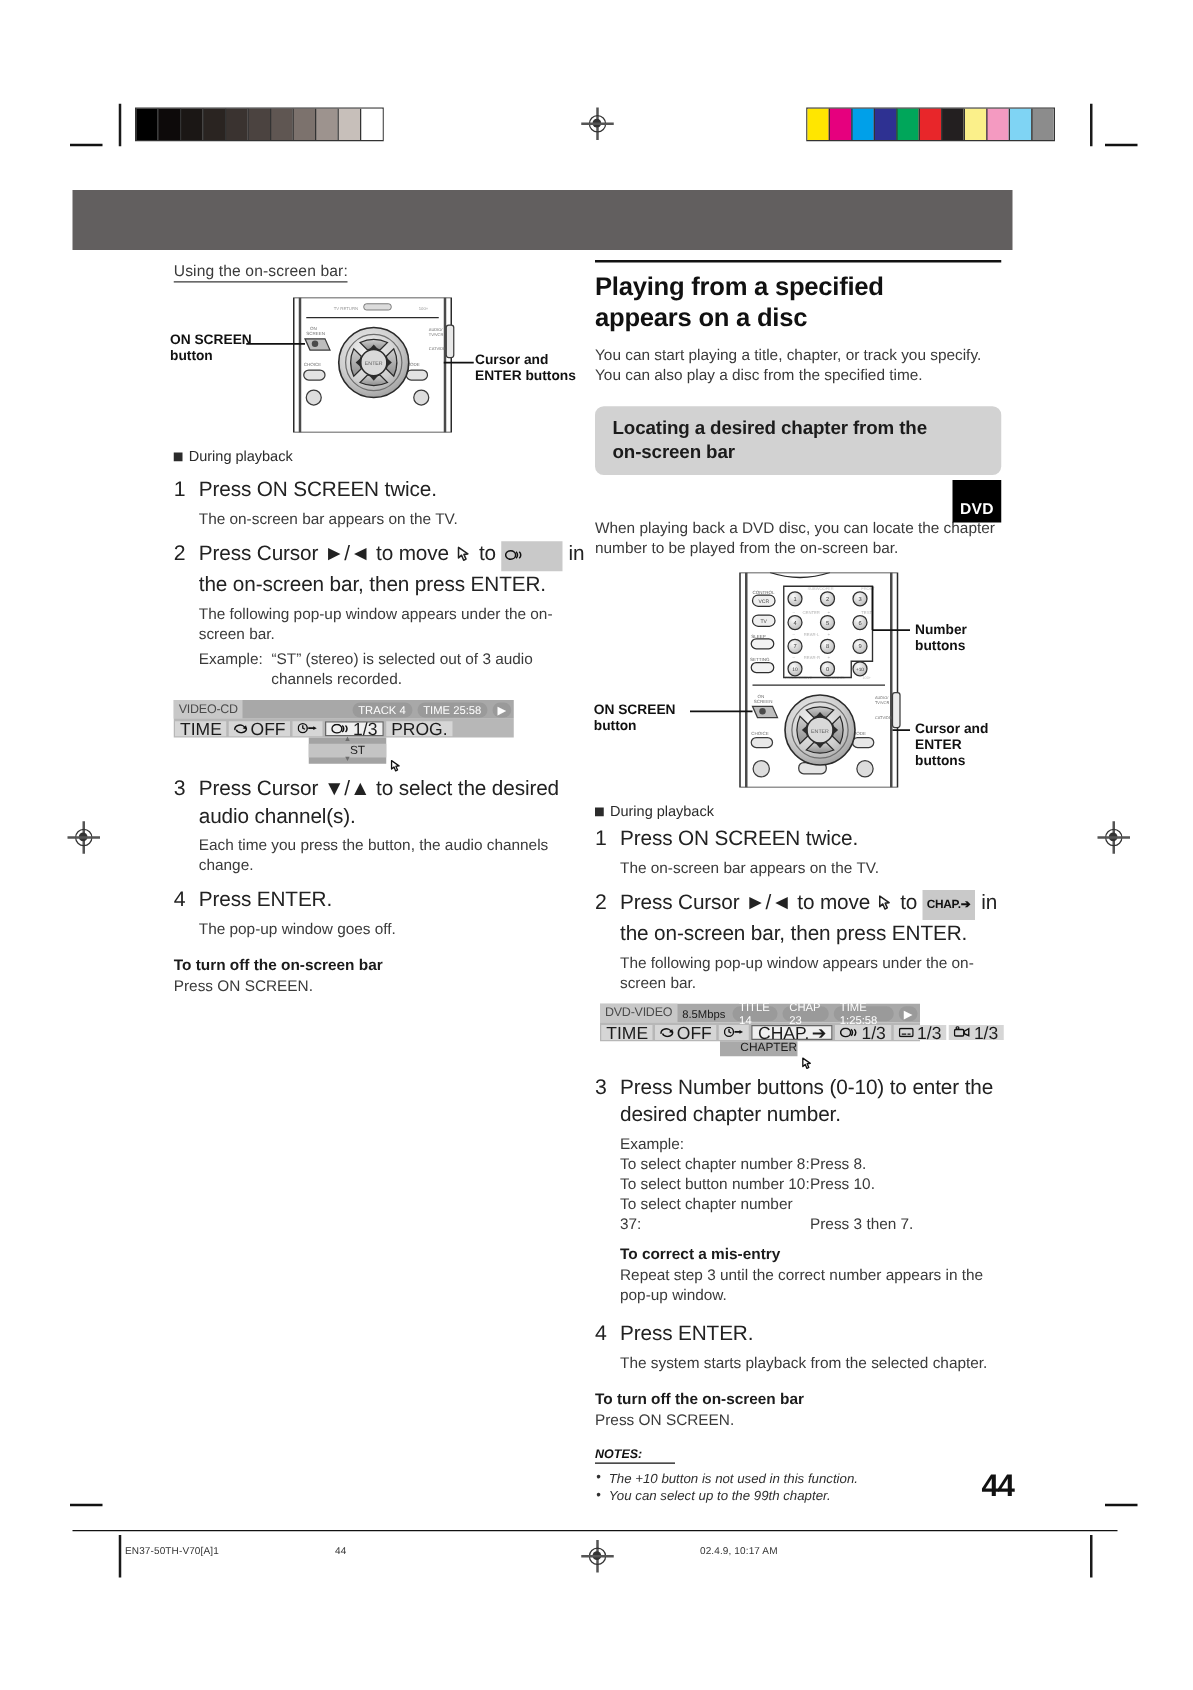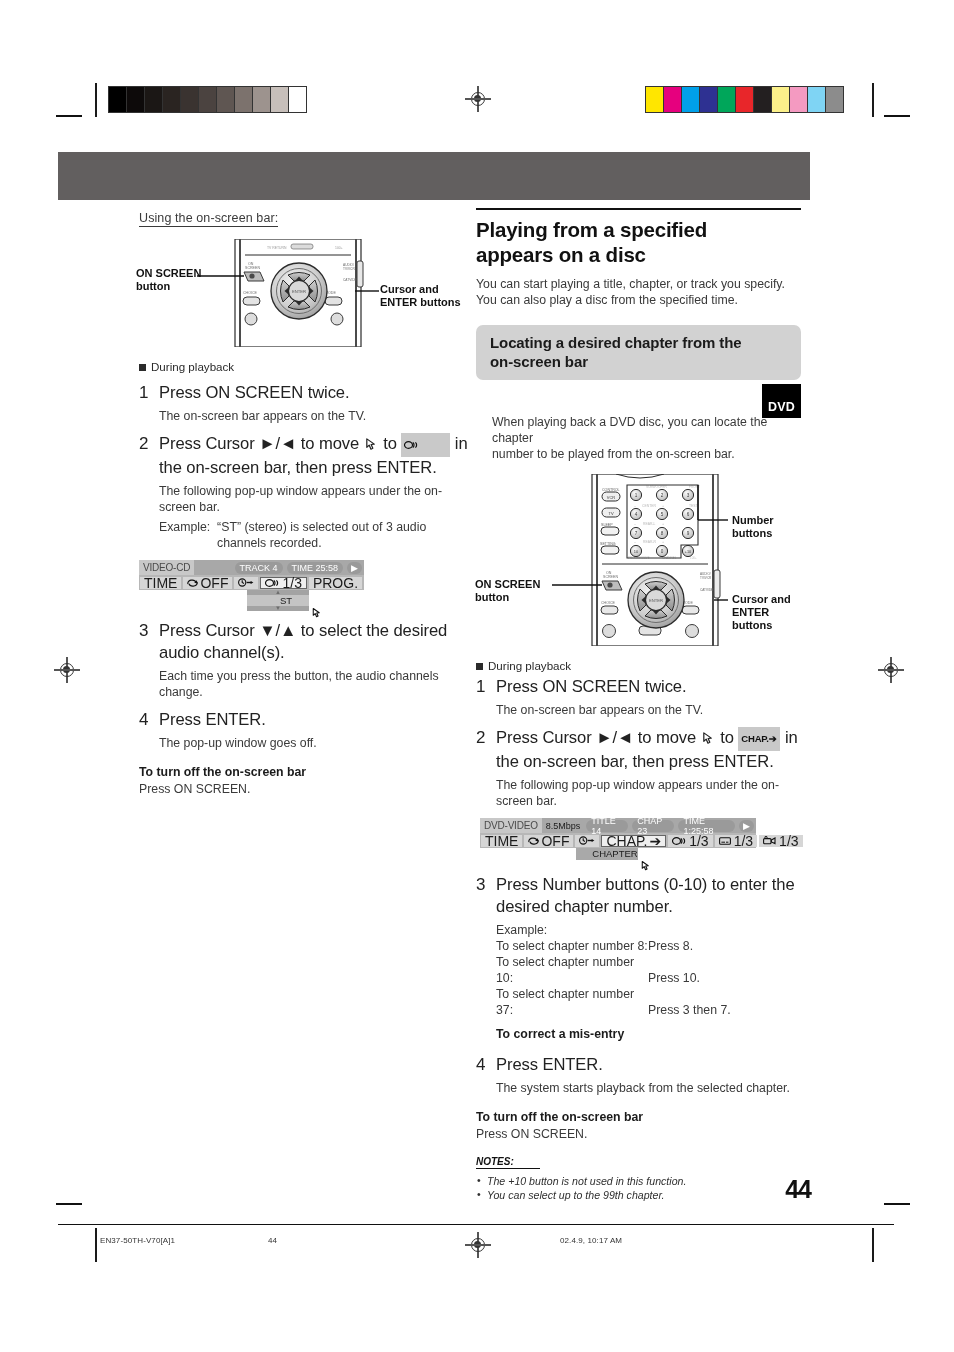--- a/index.html
+++ b/index.html
@@ -47,21 +47,21 @@
   p.lede{font-size:12.3px;line-height:16px;color:#3a3a3a;margin:9px 0 0 0;}
 
   .gray-head{
     background:#d2d2d2;border-radius:7px;margin-top:17px;padding:8px 12px 9px 14px;
     font-size:15px;line-height:19px;font-weight:bold;color:#1b1b1b;letter-spacing:-.1px;
   }
   .dvd-badge{
     position:absolute;right:0;background:#000;color:#fff;font-weight:bold;
     font-size:12.5px;letter-spacing:.2px;padding:16px 6px 4px 6px;
   }
-  p.body{font-size:12.3px;line-height:16px;color:#3a3a3a;margin:9px 0 0 16px;}
+  p.body{font-size:12.3px;line-height:16px;color:#3a3a3a;margin:9px 0 0 0;}
 
   
   .sect-marker{font-size:11.6px;color:#2b2b2b;margin:13px 0 4px 0;}
   .sect-marker .sq{display:inline-block;width:7px;height:7px;background:#2b2b2b;margin-right:5px;}
 
   .step{display:flex;margin-top:9px;}
   .step-num{width:20px;flex:0 0 20px;font-size:17px;line-height:22px;color:#222;}
   .step-body{flex:1;}
   .step-title{font-size:16.6px;line-height:22px;color:#222;letter-spacing:-.1px;}
   .step-desc{font-size:12.3px;line-height:16px;color:#3a3a3a;margin:4px 0 0 0;}
@@ -263,21 +263,21 @@
         <div class="step-title"><span>Press Cursor ►/◄ to move </span><svg class="cursor-hand" viewBox="0 0 16 16">
               <path d="M3 2 L3 11 L5.6 8.7 L7.4 13 L9.4 12 L7.6 8 L11 7.6 Z" fill="none" stroke="#222" stroke-width="1.3" stroke-linejoin="round"></path>
             </svg><span> to </span><span class="chip chip-wide"><svg width="14" height="8" viewBox="0 0 14 8" style="vertical-align:-1px;">
                 <ellipse cx="4.5" cy="4" rx="4" ry="3.4" fill="none" stroke="#111" stroke-width="1.2"></ellipse>
                 <path d="M8.8 1.4 A3.4 3.4 0 0 1 8.8 6.6" fill="none" stroke="#111" stroke-width="1.2"></path>
                 <path d="M11.4 1.4 A3.4 3.4 0 0 1 11.4 6.6" fill="none" stroke="#111" stroke-width="1.2"></path>
               </svg></span><span> in the on-screen bar, then press ENTER.</span></div>
         <p class="step-desc">The following pop-up window appears under the on-screen bar.</p>
         <p class="step-desc indent-hang"><span>Example:</span>&nbsp;&nbsp;<span>“ST” (stereo) is selected out of 3 audio channels recorded.</span></p>
 
-        <div class="osd" style="width:225px;margin-left:-20px;">
+        <div class="osd" style="width:272px;margin-left:-20px;">
           <div class="osd-row r1">
             <div class="osd-cell osd-lbl">VIDEO-CD</div>
             <div class="osd-spacer"></div>
             <div class="osd-pill">TRACK 4</div>
             <div class="osd-pill">TIME    25:58</div>
             <div class="osd-pill" style="padding:0 4px;">▶</div>
           </div>
           <div class="osd-row">
             <div class="osd-box">TIME</div>
             <div class="osd-box">
@@ -511,21 +511,21 @@
 
     
     <div class="step">
       <div class="step-num">2</div>
       <div class="step-body">
         <div class="step-title"><span>Press Cursor ►/◄ to move </span><svg class="cursor-hand" viewBox="0 0 16 16">
               <path d="M3 2 L3 11 L5.6 8.7 L7.4 13 L9.4 12 L7.6 8 L11 7.6 Z" fill="none" stroke="#222" stroke-width="1.3" stroke-linejoin="round"></path>
             </svg><span> to </span><span class="chip"><span>CHAP.</span><span>➔</span></span><span> in the on-screen bar, then press ENTER.</span></div>
         <p class="step-desc">The following pop-up window appears under the on-screen bar.</p>
 
-        <div class="osd" style="width:276px;margin-left:-16px;">
+        <div class="osd" style="width:256px;margin-left:-16px;">
           <div class="osd-row r1">
             <div class="osd-cell osd-lbl">DVD-VIDEO</div>
             <div class="osd-cell" style="font-size:9px;">8.5Mbps</div>
             <div class="osd-spacer"></div>
             <div class="osd-pill">TITLE 14</div>
             <div class="osd-pill">CHAP 23</div>
             <div class="osd-pill">TIME 1:25:58</div>
             <div class="osd-pill" style="padding:0 4px;">▶</div>
           </div>
           <div class="osd-row">
@@ -589,26 +589,27 @@
     
     <div class="step" style="margin-top:26px;">
       <div class="step-num">3</div>
       <div class="step-body">
         <div class="step-title">Press Number buttons (0-10) to enter the desired chapter number.</div>
         <p class="step-desc">Example:</p>
         <p class="step-desc" style="margin-top:0;">
           <span style="display:inline-block;width:152px;">To select chapter number 8:</span><span>Press 8.</span>
         </p>
         <p class="step-desc" style="margin-top:0;">
-          <span style="display:inline-block;width:152px;">To select chapter number 10:</span><span>Press 10.</span>
+          <span style="display:inline-block;width:152px;">To select button number 10:</span><span>Press 10.</span>
         </p>
         <p class="step-desc" style="margin-top:0;">
           <span style="display:inline-block;width:152px;">To select chapter number 37:</span><span>Press 3 then 7.</span>
         </p>
         <p class="bold-lead" style="margin-top:8px;">To correct a mis-entry</p>
+        <p class="step-desc" style="margin-top:1px;">Repeat step 3 until the correct number appears in the pop-up window.</p>
       </div>
     </div>
 
     
     <div class="step" style="margin-top:12px;">
       <div class="step-num">4</div>
       <div class="step-body">
         <div class="step-title">Press ENTER.</div>
         <p class="step-desc">The system starts playback from the selected chapter.</p>
       </div>

